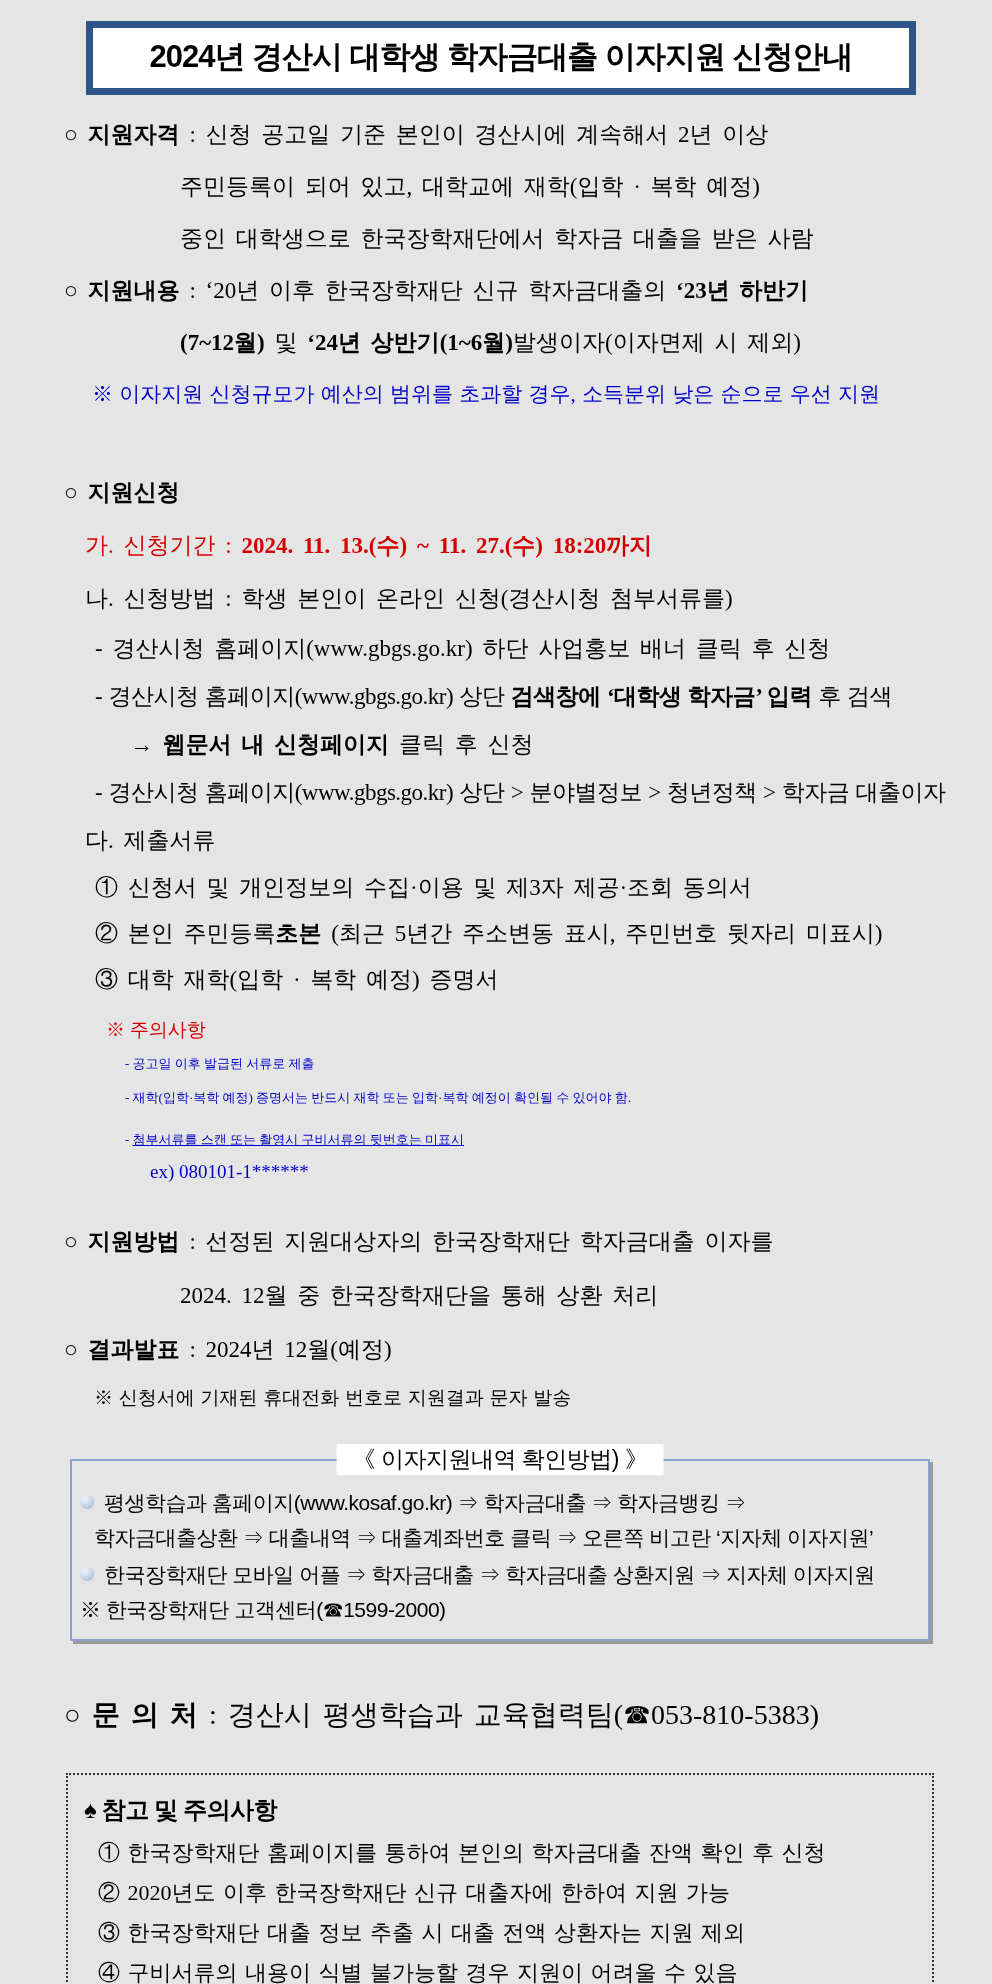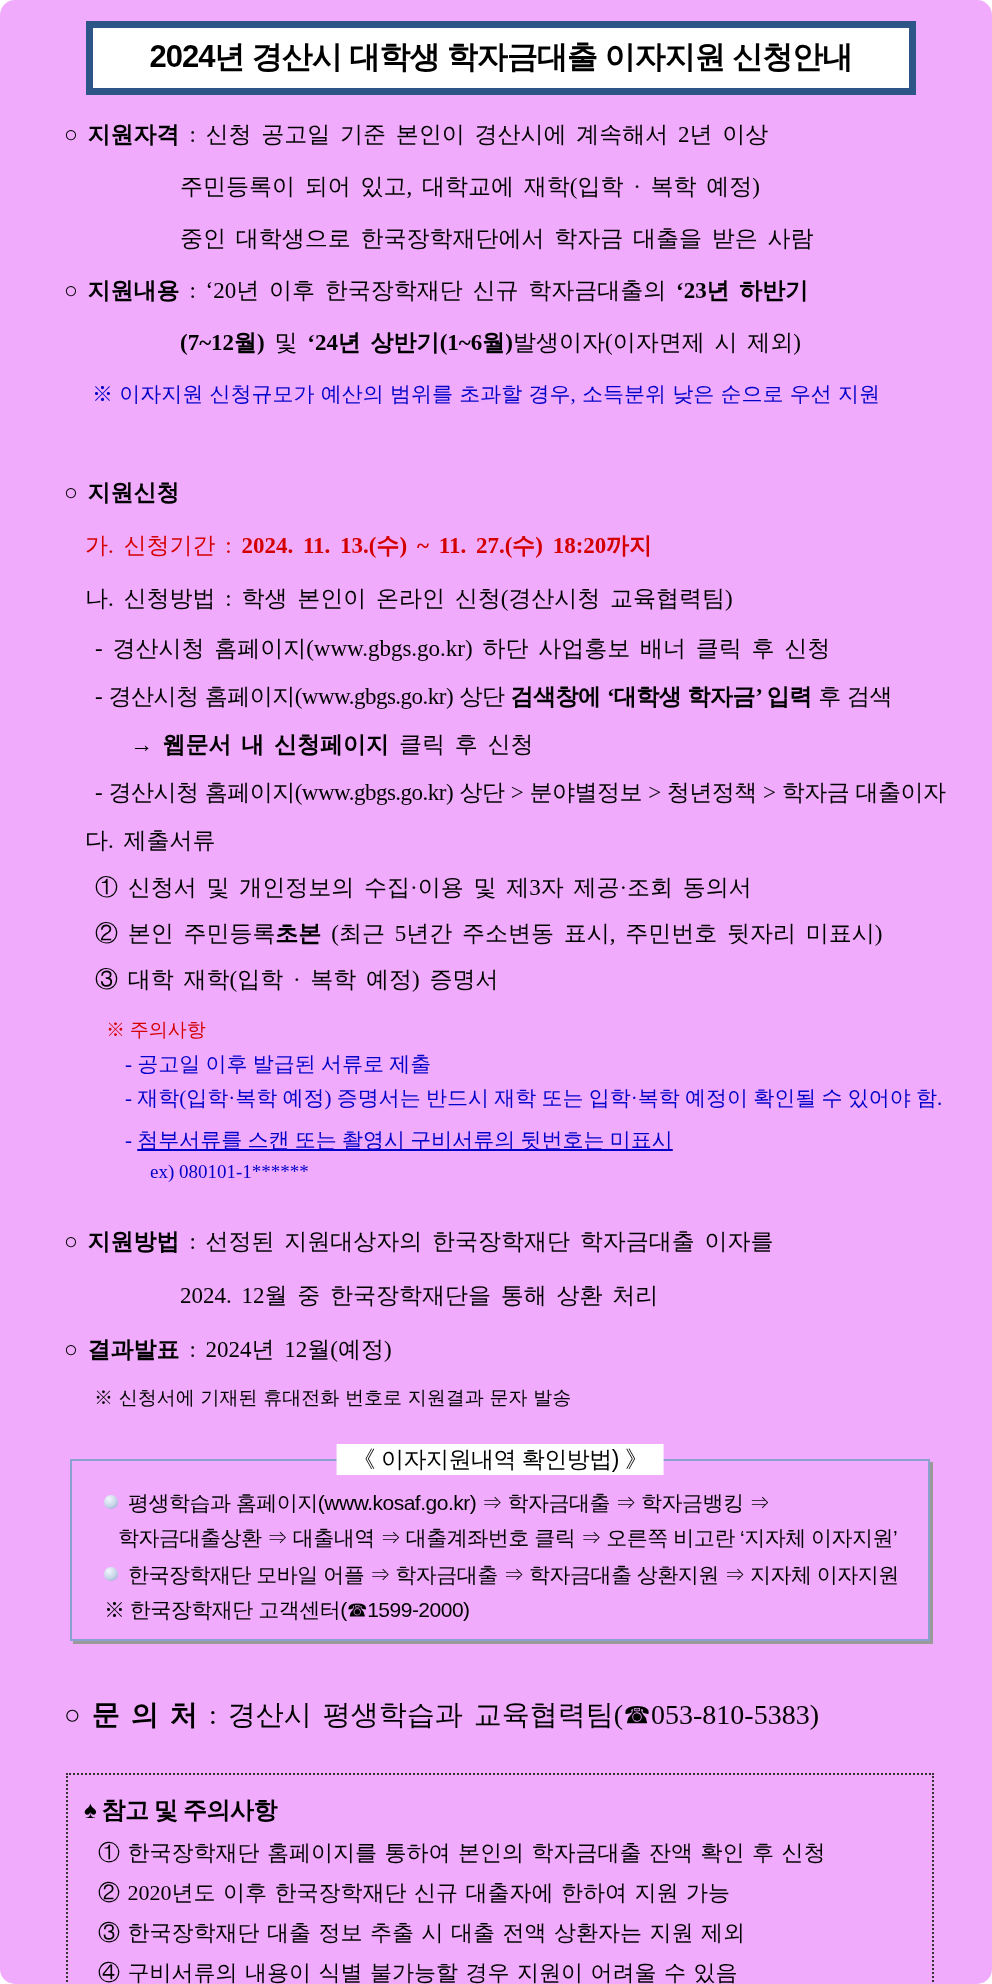--- a/index.html
+++ b/index.html
@@ -1,19 +1,19 @@
 <!DOCTYPE html>
 <html><head>
 <meta charset="utf-8">
 <style>
   html,body { margin:0; padding:0; background:#ffffff; }
   .doc {
-    width:992px; height:1984px; background:#f0abfc; overflow:hidden;
+    width:992px; height:1984px; background:#e5e5e5; overflow:hidden;
     font-family:"Liberation Serif", serif; color:#000;
-    box-sizing:border-box; padding:0 52px 0 64px; position:relative;border-radius:15px;
+    box-sizing:border-box; padding:0 52px 0 64px; position:relative;
   }
   
   .title-box {
     margin:21px 24px 0 22px;
     border:7px solid #2e5587;
     padding:8px 4px 10px;
     text-align:center;
     font-family:"Liberation Sans", sans-serif;
     font-weight:bold; font-size:31px; letter-spacing:-1px;
     background:#fff;
@@ -31,33 +31,33 @@
     color:#0000c8; font-size:21px; line-height:42px; margin-top:4px;
     padding-left:28px; word-spacing:1px; white-space:nowrap;
   }
   .sec-apply { margin-top:52px; }
   .l-ga { line-height:54px; }
   .l-48 { line-height:48px; }
   .l-46 { line-height:46px; }
   .tight { word-spacing:1px; letter-spacing:-0.5px; }
   
   .warn-title { color:#d40000; font-size:19px; line-height:34px; margin-top:10px; padding-left:42px; font-weight:normal; }
-  .warn-line  { color:#0000c8; font-size:21px; line-height:34px; padding-left:61px; white-space:nowrap; }
+  .warn-line  { color:#0000c8; font-size:13px; line-height:34px; padding-left:61px; white-space:nowrap; }
   .warn-line.gap { margin-top:8px; }
   .uline { text-decoration:underline; }
   .warn-ex { color:#0000c8; font-size:19px; line-height:30px; padding-left:86px; }
   .sec-method { margin-top:28px; }
   .l-54 { line-height:54px; }
   .result-note { font-size:19px; line-height:42px; padding-left:30px; word-spacing:1px; }
   
   .infobox {
     position:relative; margin:40px 10px 0 6px;
     border:2px solid #8aa0ce;
     box-shadow:3px 3px 0 #9a9a9a;
-    padding:22px 12px 12px 32px;
+    padding:22px 12px 12px 8px;
     font-family:"Liberation Sans", sans-serif;
   }
   .infobox-title {
     position:absolute; top:-17px; left:50%; transform:translateX(-50%);
     background:#fff; padding:0 16px; font-size:23px; letter-spacing:-0.5px;
     white-space:nowrap;
   }
   .ibline { font-size:21px; line-height:35px; letter-spacing:-0.5px; white-space:nowrap; }
   .ibline .txt { vertical-align:middle; }
   .ib-cont { padding-left:14px; }
@@ -104,21 +104,21 @@
     <div class="note-blue">※ 이자지원 신청규모가 예산의 범위를 초과할 경우, 소득분위 낮은 순으로 우선 지원</div>
   </div>
 
   <div class="sec-apply">
     <div class="bline">
       <span>○ </span><span class="bold">지원신청</span>
     </div>
     <div class="bline l-ga ind1">
       <span class="red">가. 신청기간 : </span><span class="red bold">2024. 11. 13.(수) ~ 11. 27.(수) 18:20까지</span>
     </div>
-    <div class="bline ind1">나. 신청방법 : 학생 본인이 온라인 신청(경산시청 교육협력팀)</div>
+    <div class="bline ind1">나. 신청방법 : 학생 본인이 온라인 신청(경산시청 첨부서류를)</div>
     <div class="bline l-48 ind2">- 경산시청 홈페이지(www.gbgs.go.kr) 하단 사업홍보 배너 클릭 후 신청</div>
     <div class="bline l-48 ind2 tight">
       <span>- 경산시청 홈페이지(www.gbgs.go.kr) 상단 </span><span class="bold">검색창에 ‘대학생 학자금’ 입력</span><span> 후 검색</span>
     </div>
     <div class="bline l-48 ind3">
       <span>→ </span><span class="bold">웹문서 내 신청페이지</span><span> 클릭 후 신청</span>
     </div>
     <div class="bline l-48 ind2 tight">- 경산시청 홈페이지(www.gbgs.go.kr) 상단 &gt; 분야별정보 &gt; 청년정책 &gt; 학자금 대출이자</div>
     <div class="bline l-48 ind1">다. 제출서류</div>
     <div class="bline l-46 ind2">① 신청서 및 개인정보의 수집·이용 및 제3자 제공·조회 동의서</div>

